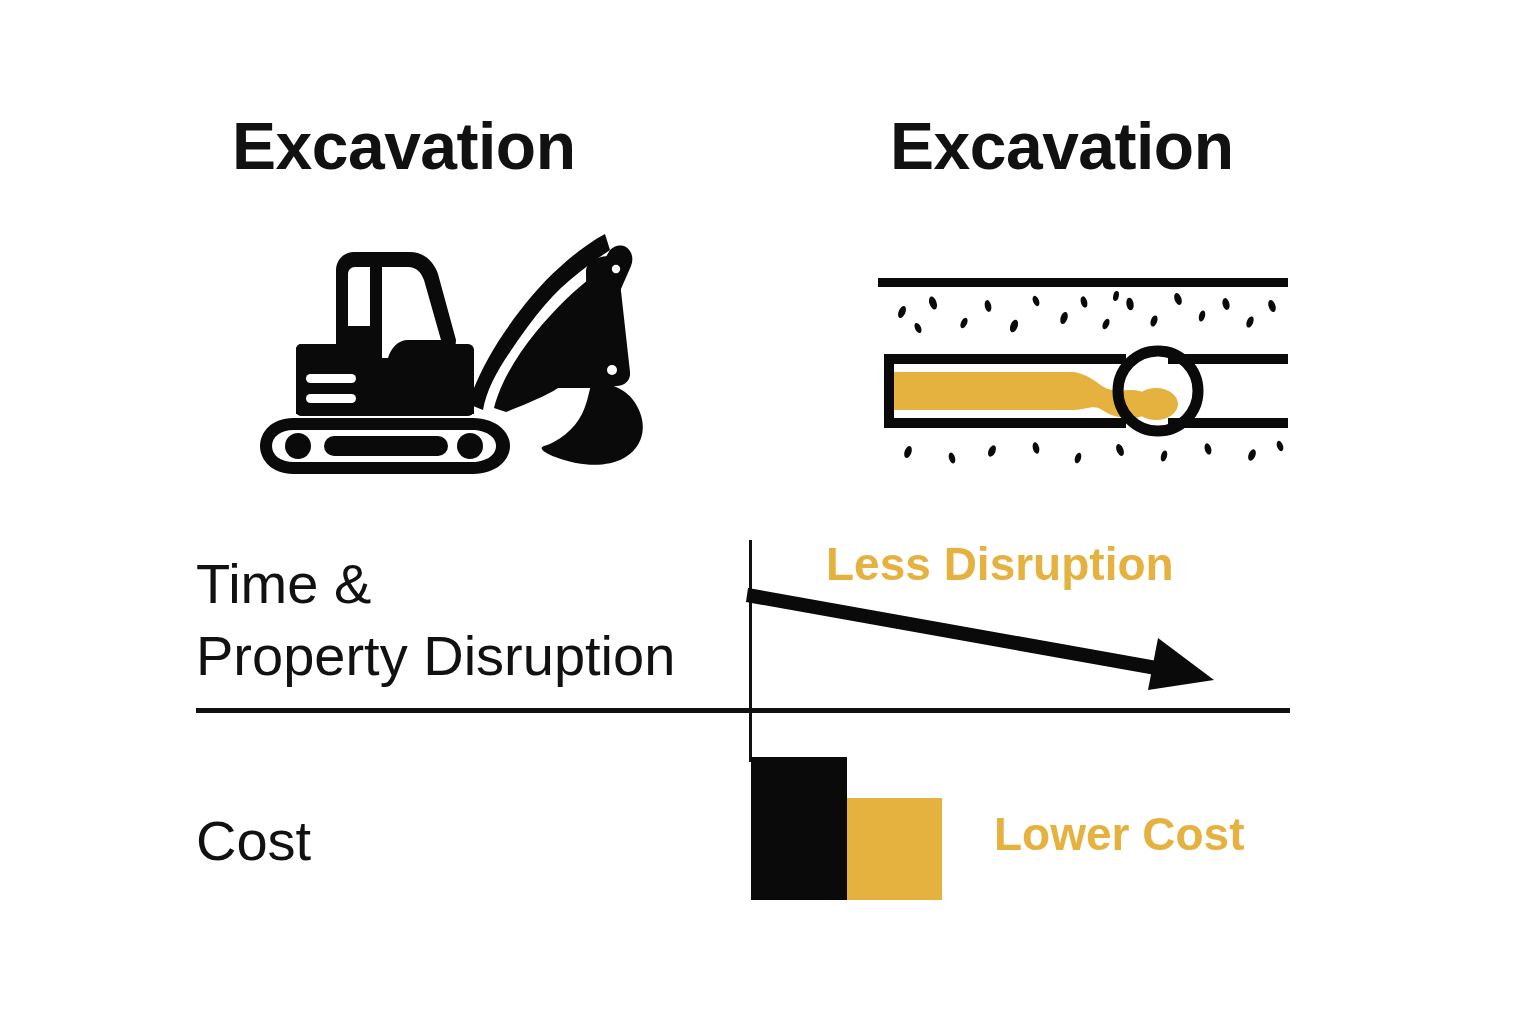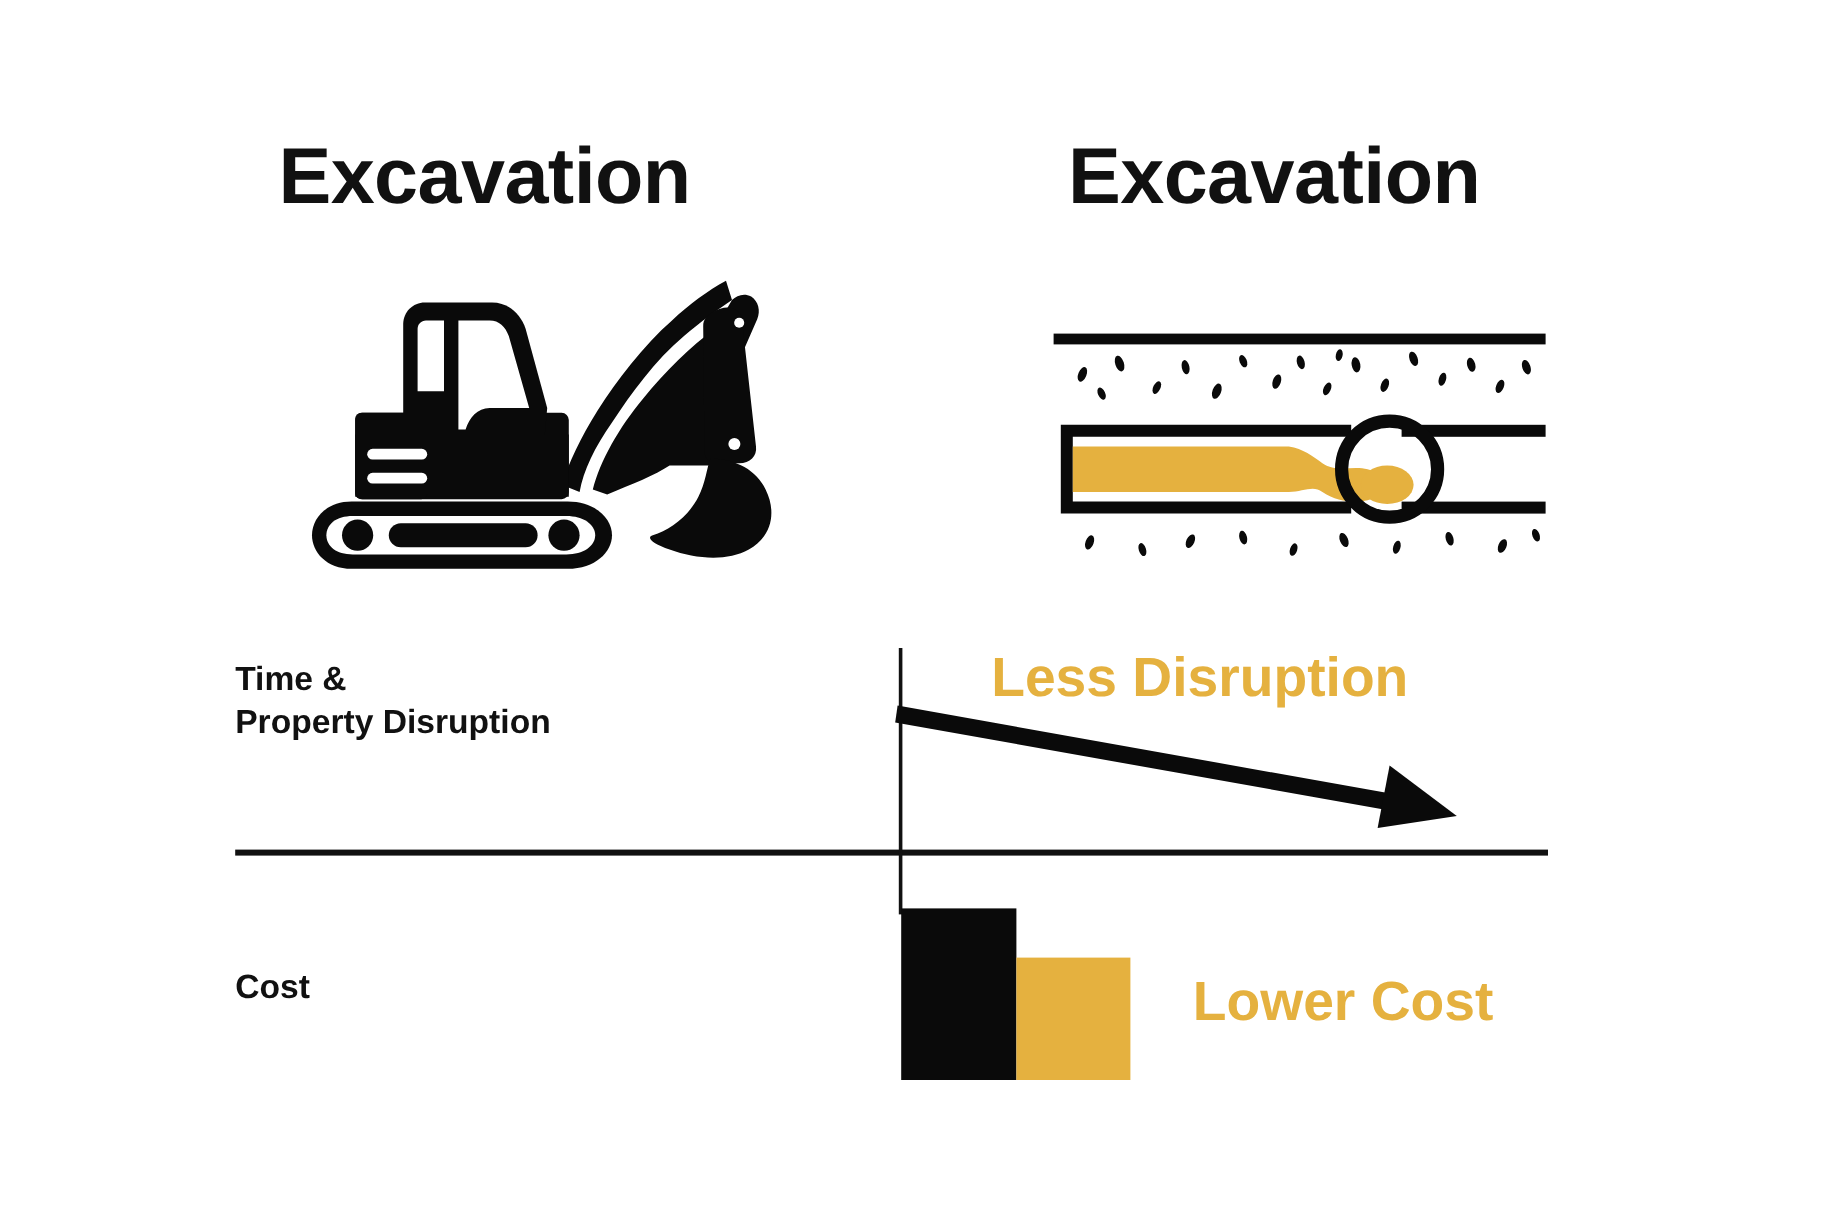--- a/index.html
+++ b/index.html
@@ -36,22 +36,22 @@
   
   .illus {
     position: absolute;
   }
   #excavator-illus { left: 258px; top: 222px; width: 400px; height: 260px; }
   #trenchless-illus { left: 868px; top: 268px; width: 430px; height: 205px; }
 
   
   .row-label {
     position: absolute;
-    font-weight: bold;
-    font-size: 28px;
+    font-weight: normal;
+    font-size: 56px;
     line-height: 1.28;
     color: #111111;
     white-space: pre-line;
   }
   #label-disruption { left: 196px; top: 548px; }
   #label-cost { left: 196px; top: 805px; text-align: right; }
 
   
   .gold-callout {
     position: absolute;

